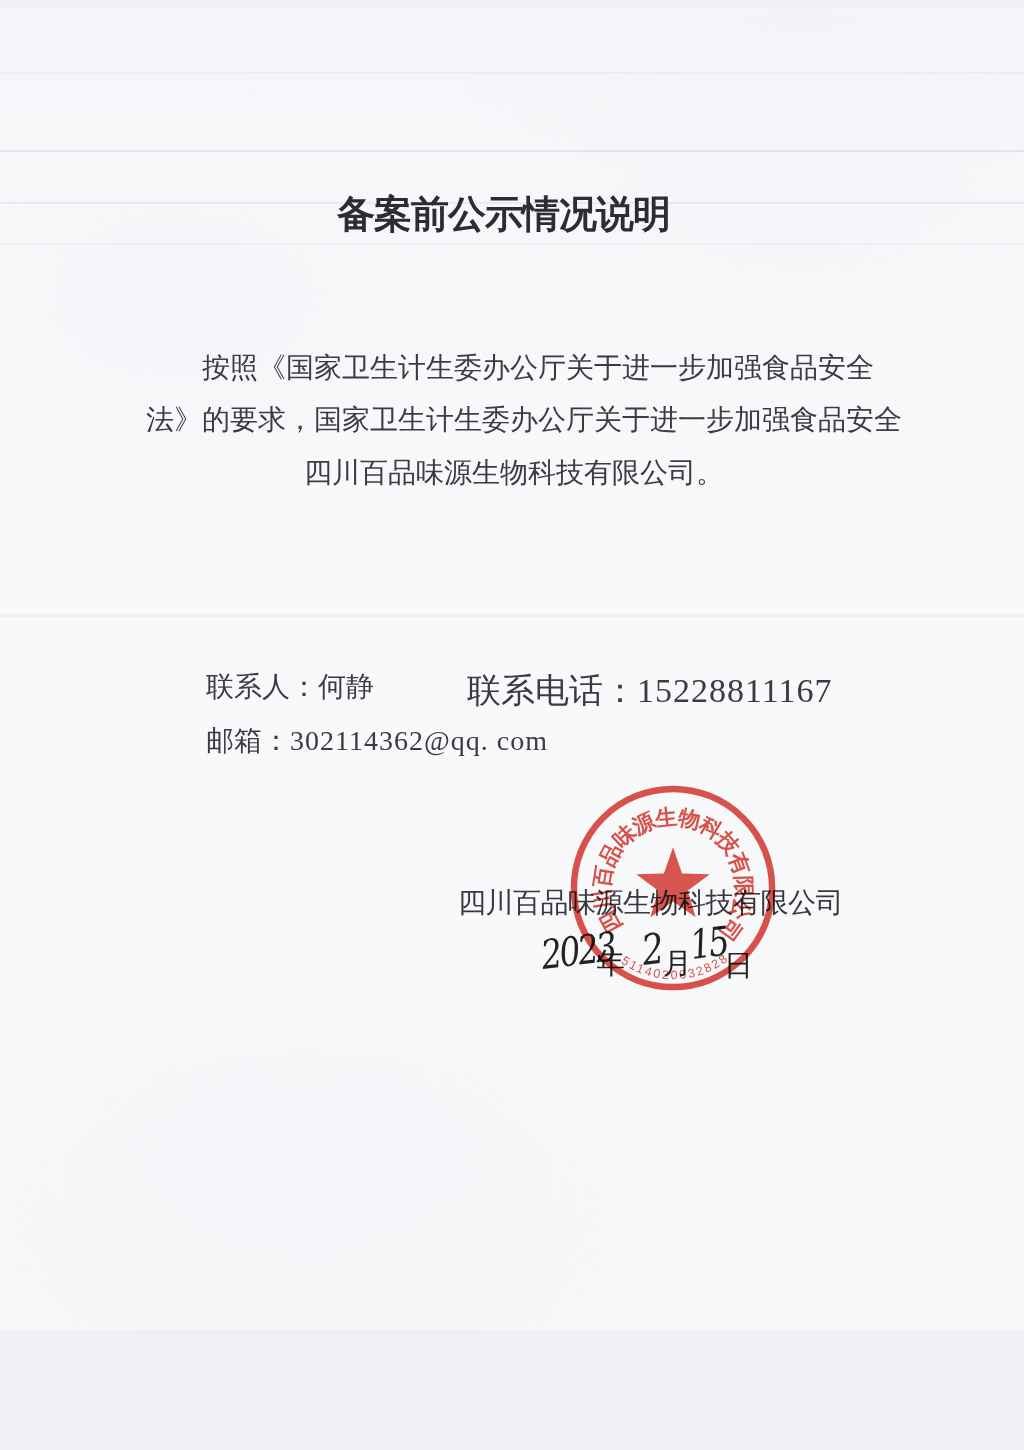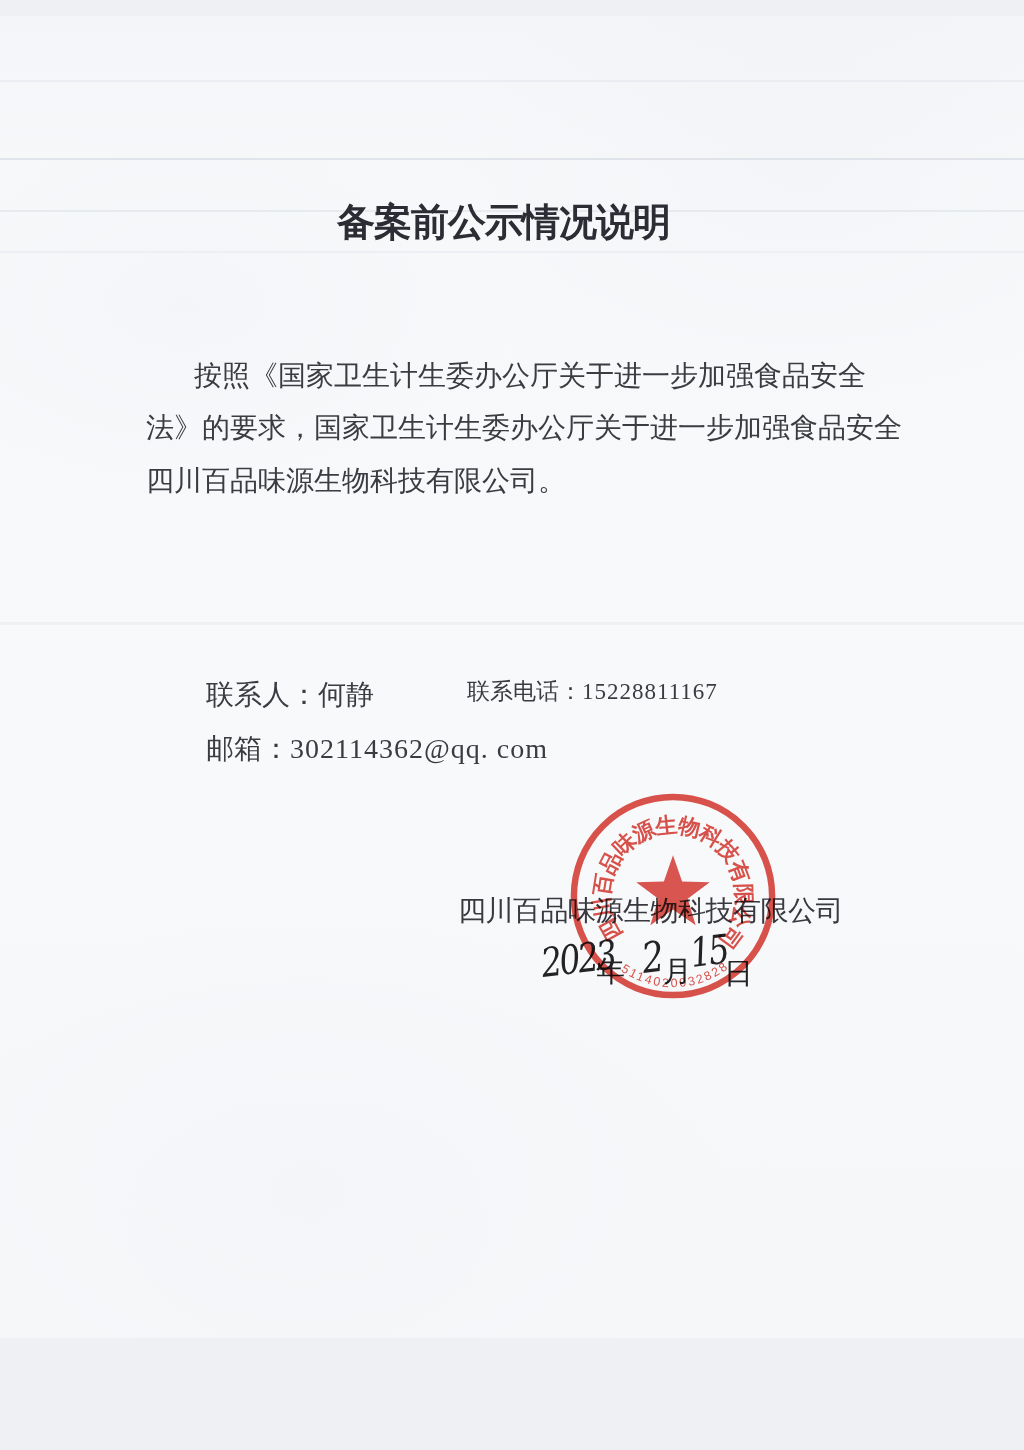--- a/index.html
+++ b/index.html
@@ -4,21 +4,21 @@
 <style>
   html,body{margin:0;padding:0;}
   body{
     width:1024px;height:1450px;
     background:#eef0f3;
     font-family:"Liberation Serif", serif;
     position:relative;
     overflow:hidden;
   }
   .page{
-    position:absolute;left:0;top:16px;width:1024px;height:1322px;
+    position:absolute;left:0;top:8px;width:1024px;height:1322px;
     background:linear-gradient(180deg,#f4f5f8 0%,#f7f8fa 12%,#f8f9fb 55%,#f6f7f9 100%);
   }
   .paper-texture{
     position:absolute;inset:0;pointer-events:none;
     background:
       radial-gradient(420px 260px at 18% 22%, rgba(214,219,228,0.10), rgba(214,219,228,0) 70%),
       radial-gradient(520px 320px at 78% 12%, rgba(214,219,228,0.10), rgba(214,219,228,0) 70%),
       radial-gradient(600px 380px at 30% 88%, rgba(210,216,226,0.08), rgba(210,216,226,0) 70%);
   }
   .streak{position:absolute;left:0;width:1024px;pointer-events:none;}
@@ -31,26 +31,27 @@
   .doc-title{
     position:absolute;left:337px;top:184px;
     font-family:"Liberation Sans", sans-serif;
     font-weight:700;font-size:38px;line-height:44px;
     letter-spacing:-1px;color:#2c2c34;white-space:nowrap;
   }
   .body-text{
     position:absolute;left:146px;top:334px;width:736px;
     font-size:28px;line-height:52.4px;color:#3b3b42;
     letter-spacing:0px;
+    text-align:center;
   }
   .body-line{white-space:nowrap;}
   .body-line.indent{padding-left:48px;}
 
   .contact-person{position:absolute;left:206px;top:660px;font-size:28px;color:#3b3b42;white-space:nowrap;text-align:right;}
-  .contact-phone{position:absolute;left:467px;top:660px;font-size:23px;color:#3b3b42;white-space:nowrap;text-align:right;}
+  .contact-phone{position:absolute;left:467px;top:660px;font-size:34px;color:#3b3b42;white-space:nowrap;text-align:right;}
   .contact-email{position:absolute;left:206px;top:714px;font-size:28px;color:#3b3b42;white-space:nowrap;}
   .ascii{font-family:"Liberation Serif", serif;letter-spacing:1px;}
 
   .company-line{
     position:absolute;left:458px;top:876px;
     font-size:28px;letter-spacing:-0.5px;color:#38383f;white-space:nowrap;z-index:1;
   }
   .date-row{position:absolute;left:544px;top:916px;width:220px;height:60px;z-index:1;}
   .date-row span{position:absolute;white-space:nowrap;color:#232326;}
   .hand{

